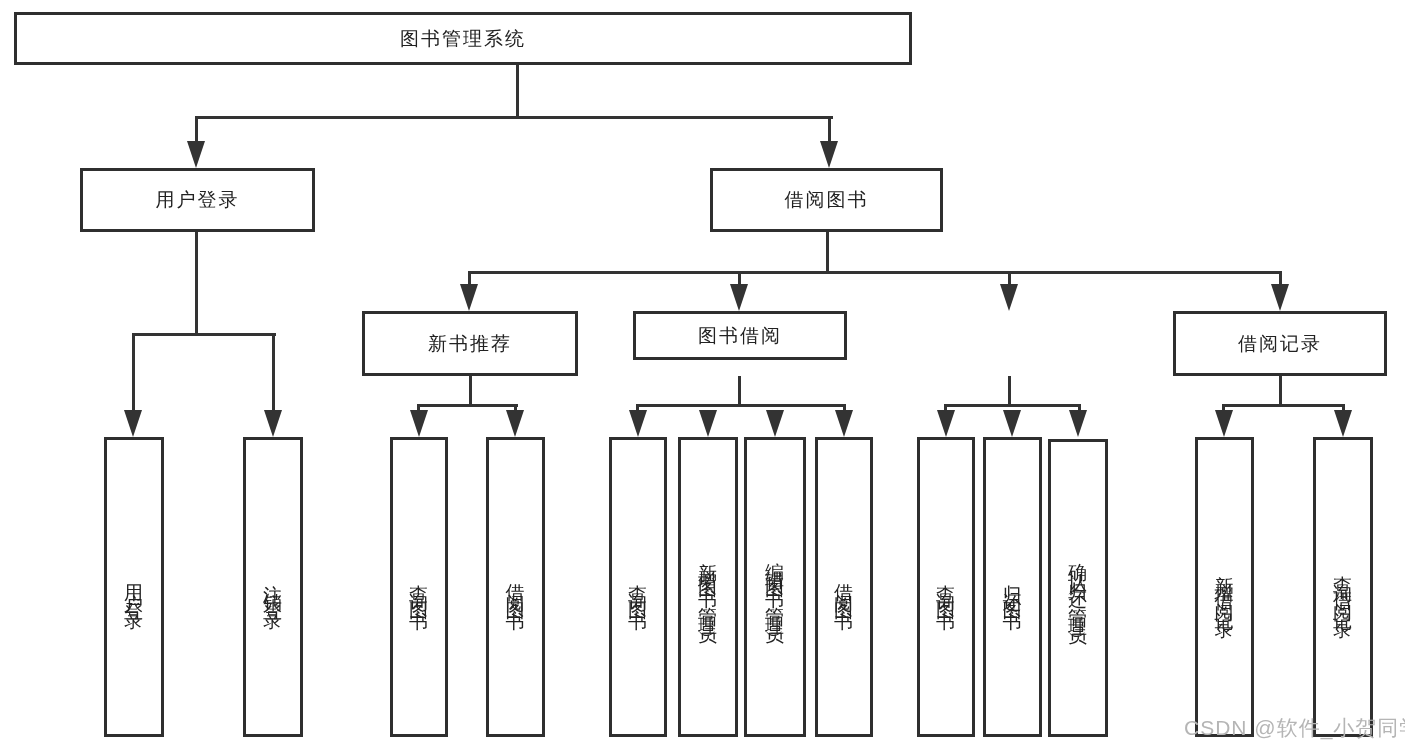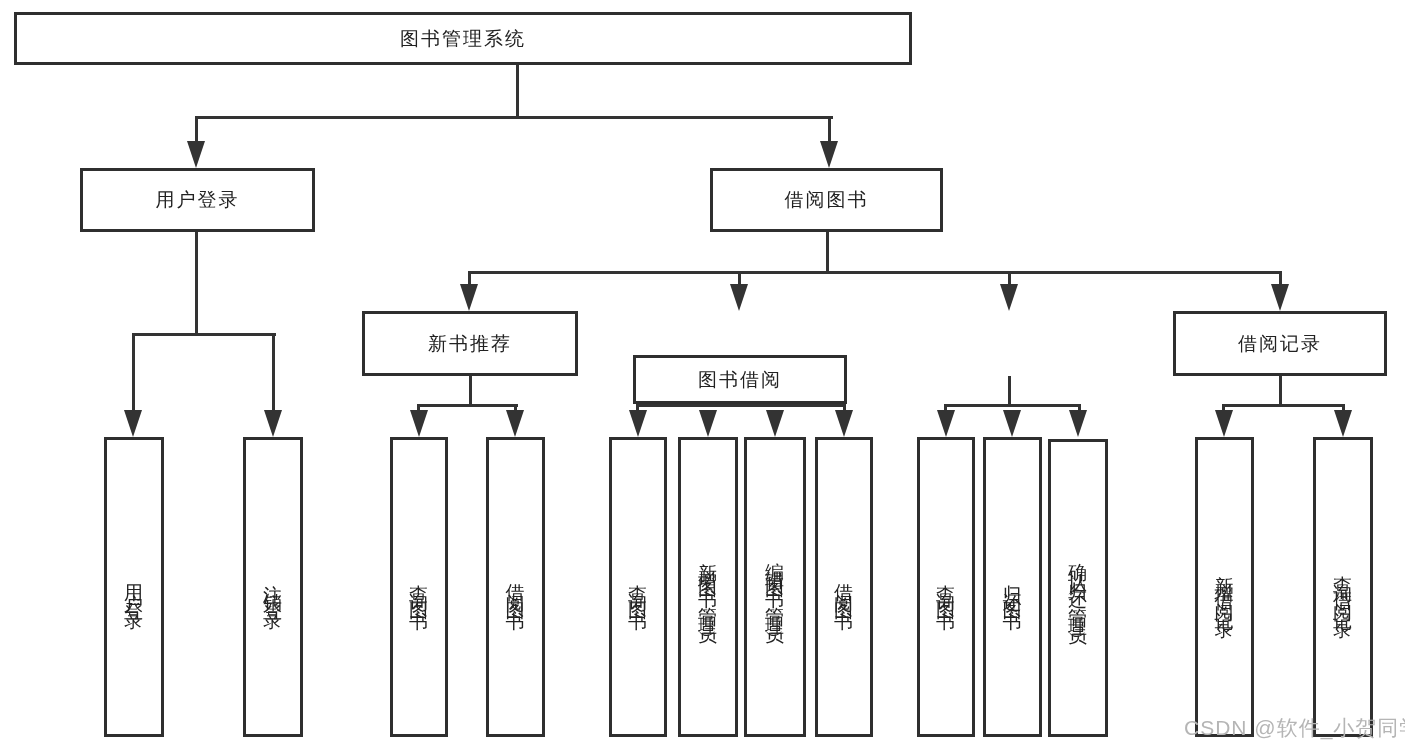--- a/index.html
+++ b/index.html
@@ -59,21 +59,21 @@
   <div class="vline" style="left:468px;top:271px;height:16px;"></div>
   <div class="vline" style="left:738px;top:271px;height:16px;"></div>
   <div class="vline" style="left:1008px;top:271px;height:16px;"></div>
   <div class="vline" style="left:1279px;top:271px;height:16px;"></div>
   <div class="arrow" style="left:460px;top:284px;"></div>
   <div class="arrow" style="left:730px;top:284px;"></div>
   <div class="arrow" style="left:1000px;top:284px;"></div>
   <div class="arrow" style="left:1271px;top:284px;"></div>
 
   <div class="box" style="left:362px;top:311px;width:216px;height:65px;">新书推荐</div>
-  <div class="box" style="left:633px;top:311px;width:214px;height:49px;margin-top:44px;">图书借阅</div>
+  <div class="box" style="left:633px;top:311px;width:214px;height:49px;">图书借阅</div>
   <div class="box" style="left:1173px;top:311px;width:214px;height:65px;">借阅记录</div>
 
   <div class="vline" style="left:469px;top:376px;height:31px;"></div>
   <div class="hline" style="left:417px;top:404px;width:101px;"></div>
   <div class="vline" style="left:417px;top:404px;height:12px;"></div>
   <div class="vline" style="left:514px;top:404px;height:12px;"></div>
   <div class="arrow" style="left:410px;top:410px;"></div>
   <div class="arrow" style="left:506px;top:410px;"></div>
 
   <div class="vline" style="left:738px;top:376px;height:31px;"></div>

